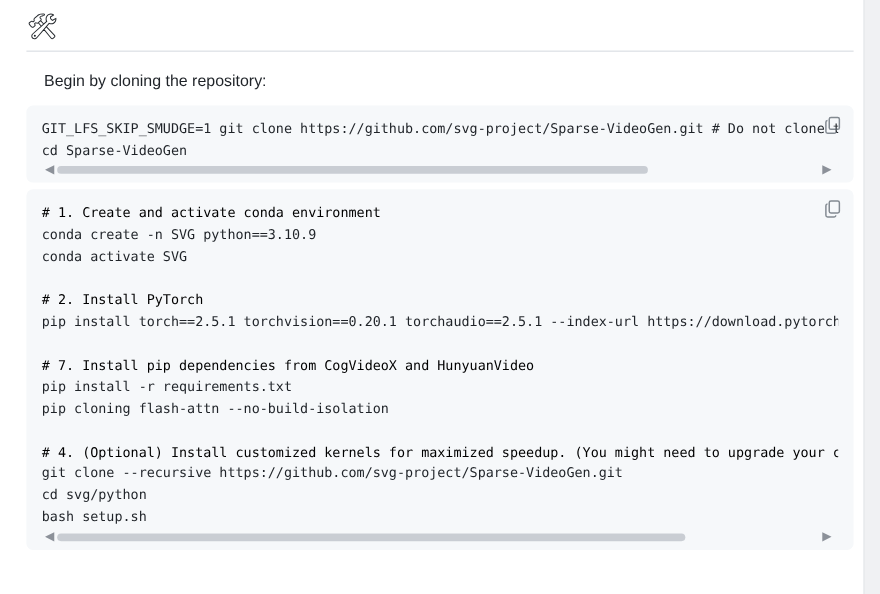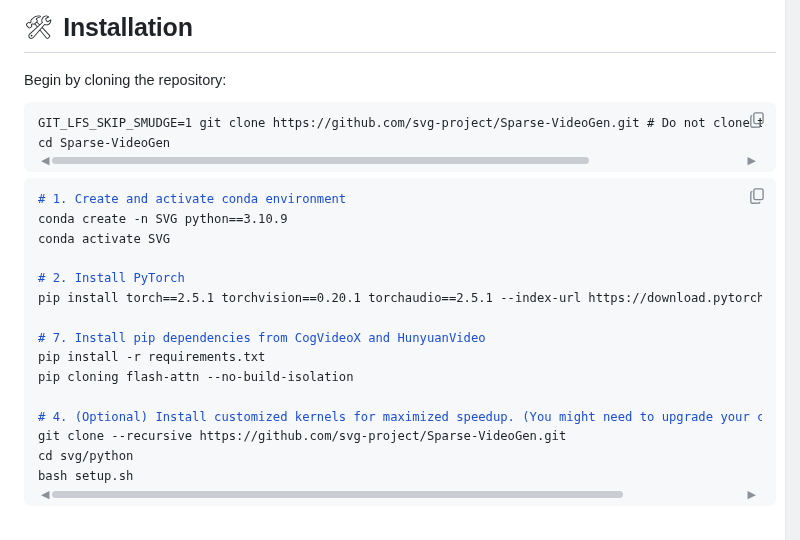--- a/index.html
+++ b/index.html
@@ -48,39 +48,39 @@
   .heading-title {
     font-size: 25px;
     font-weight: 700;
     letter-spacing: -0.2px;
     color: #1f2328;
   }
   .para {
     font-size: 14.5px;
     line-height: 1.5;
     color: #1f2328;
-    margin: 17px 0 10px 0;
+    margin: 17px 0 10px 16px;
   }
   .codeblock {
     position: relative;
     background: #f6f8fa;
     border-radius: 6px;
     margin: 0 0 6px 0;
     padding: 12px 14px 4px 14px;
     overflow: hidden;
   }
   .code {
     font-family: "DejaVu Sans Mono", "Liberation Mono", monospace;
     font-size: 12.2px;
     line-height: 1.62;
     color: #1f2328;
     white-space: pre;
     overflow: hidden;
   }
-  .code .cmt { color: #1d4ed8; }
+  .code .cmt { color: #000000; }
   .copy-btn {
     position: absolute;
     top: 9px;
     right: 10px;
     width: 18px;
     height: 18px;
     cursor: pointer;
     opacity: 0.72;
   }
   .copy-btn svg { display: block; }
@@ -120,21 +120,20 @@
 </style>
 </head>
 <body>
 
 <div class="page">
 
   <div class="right-rail"></div>
 
   <div class="heading">
     <span class="heading-icon">🛠</span>
-    <span class="heading-title">Installation</span>
   </div>
 
   <div class="para">Begin by cloning the repository:</div>
 
   <div class="codeblock cb1">
     <div class="copy-btn">
       <svg width="18" height="18" viewBox="0 0 16 16" fill="none" stroke="#57606a" stroke-width="1.2">
         <rect x="5.2" y="1.6" width="8.2" height="9.6" rx="1.4"></rect>
         <path d="M10.6 13.2a1.4 1.4 0 0 1-1.4 1.2H3.9a1.4 1.4 0 0 1-1.4-1.4V5.4a1.4 1.4 0 0 1 1.3-1.4"></path>
       </svg>

